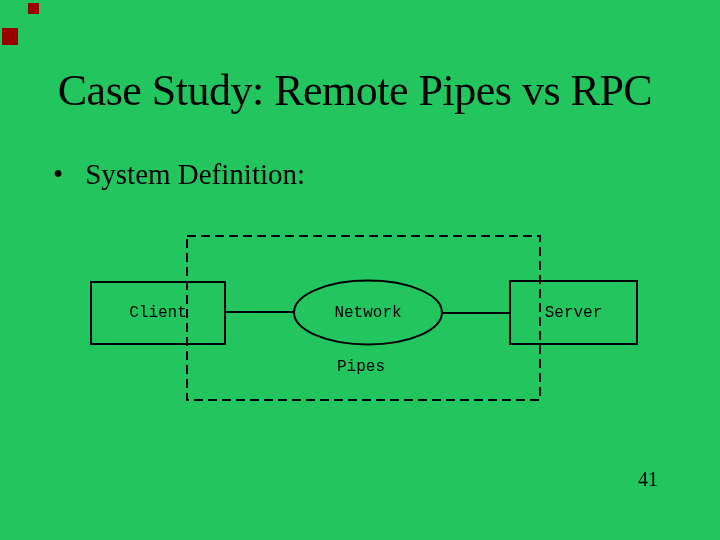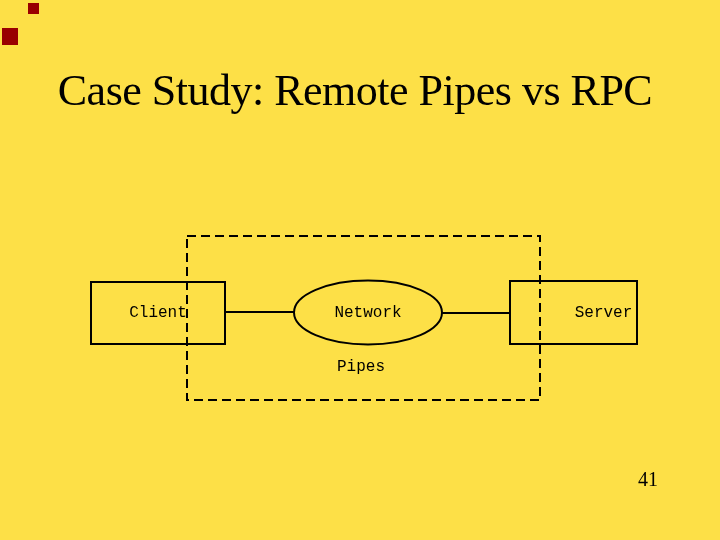--- a/index.html
+++ b/index.html
@@ -4,21 +4,21 @@
 <style>
   html, body {
     margin: 0;
     padding: 0;
     background: #ffffff;
   }
   #slide {
     position: relative;
     width: 720px;
     height: 540px;
-    background: #fde047;
+    background: #22c55e;
     overflow: hidden;
     font-family: "Liberation Serif", "DejaVu Serif", serif;
     color: #000000;
   }
   
   .corner-sq {
     position: absolute;
     background: #990000;
   }
   .corner-sq.small { left: 28px; top: 3px;  width: 11px; height: 11px; }
@@ -67,21 +67,21 @@
     display: flex;
     align-items: center;
     justify-content: center;
     font-family: Liberation Mono, monospace;
     font-size: 16px;
     line-height: 1;
     white-space: nowrap;
   }
   .label-client  { left: 91px;  top: 282px; width: 134px; height: 62px; }
   .label-network { left: 293px; top: 280px; width: 150px; height: 65px; }
-  .label-server  { left: 510px; top: 281px; width: 127px; height: 63px; padding-left: 30px; }
+  .label-server  { left: 510px; top: 281px; width: 127px; height: 63px; }
   .label-system  { left: 301px; top: 356px; width: 120px; height: 22px; }
 
   
   .page-number {
     position: absolute;
     left: 638px;
     top: 469px;
     font-size: 20px;
     line-height: 1;
     font-family: "Liberation Serif", "DejaVu Serif", serif;
@@ -90,20 +90,23 @@
 </head>
 <body>
 
 <div id="slide">
 
   <div class="corner-sq small"></div>
   <div class="corner-sq large"></div>
 
   <h1 class="slide-title">Case Study: Remote Pipes vs RPC</h1>
 
+  <div class="bullet-item">
+    <span class="bullet-dot">•</span><span class="bullet-text">System Definition:</span>
+  </div>
 
   <svg class="diagram-svg" viewBox="0 0 720 540" xmlns="http://www.w3.org/2000/svg">
 
     <rect x="187" y="236" width="353" height="164" fill="none" stroke="#000000" stroke-width="2" stroke-dasharray="9 5"></rect>
 
     <line x1="225" y1="312" x2="294" y2="312" stroke="#000000" stroke-width="2"></line>
     <line x1="442" y1="313" x2="510" y2="313" stroke="#000000" stroke-width="2"></line>
 
     <rect x="91" y="282" width="134" height="62" fill="none" stroke="#000000" stroke-width="2"></rect>
 

